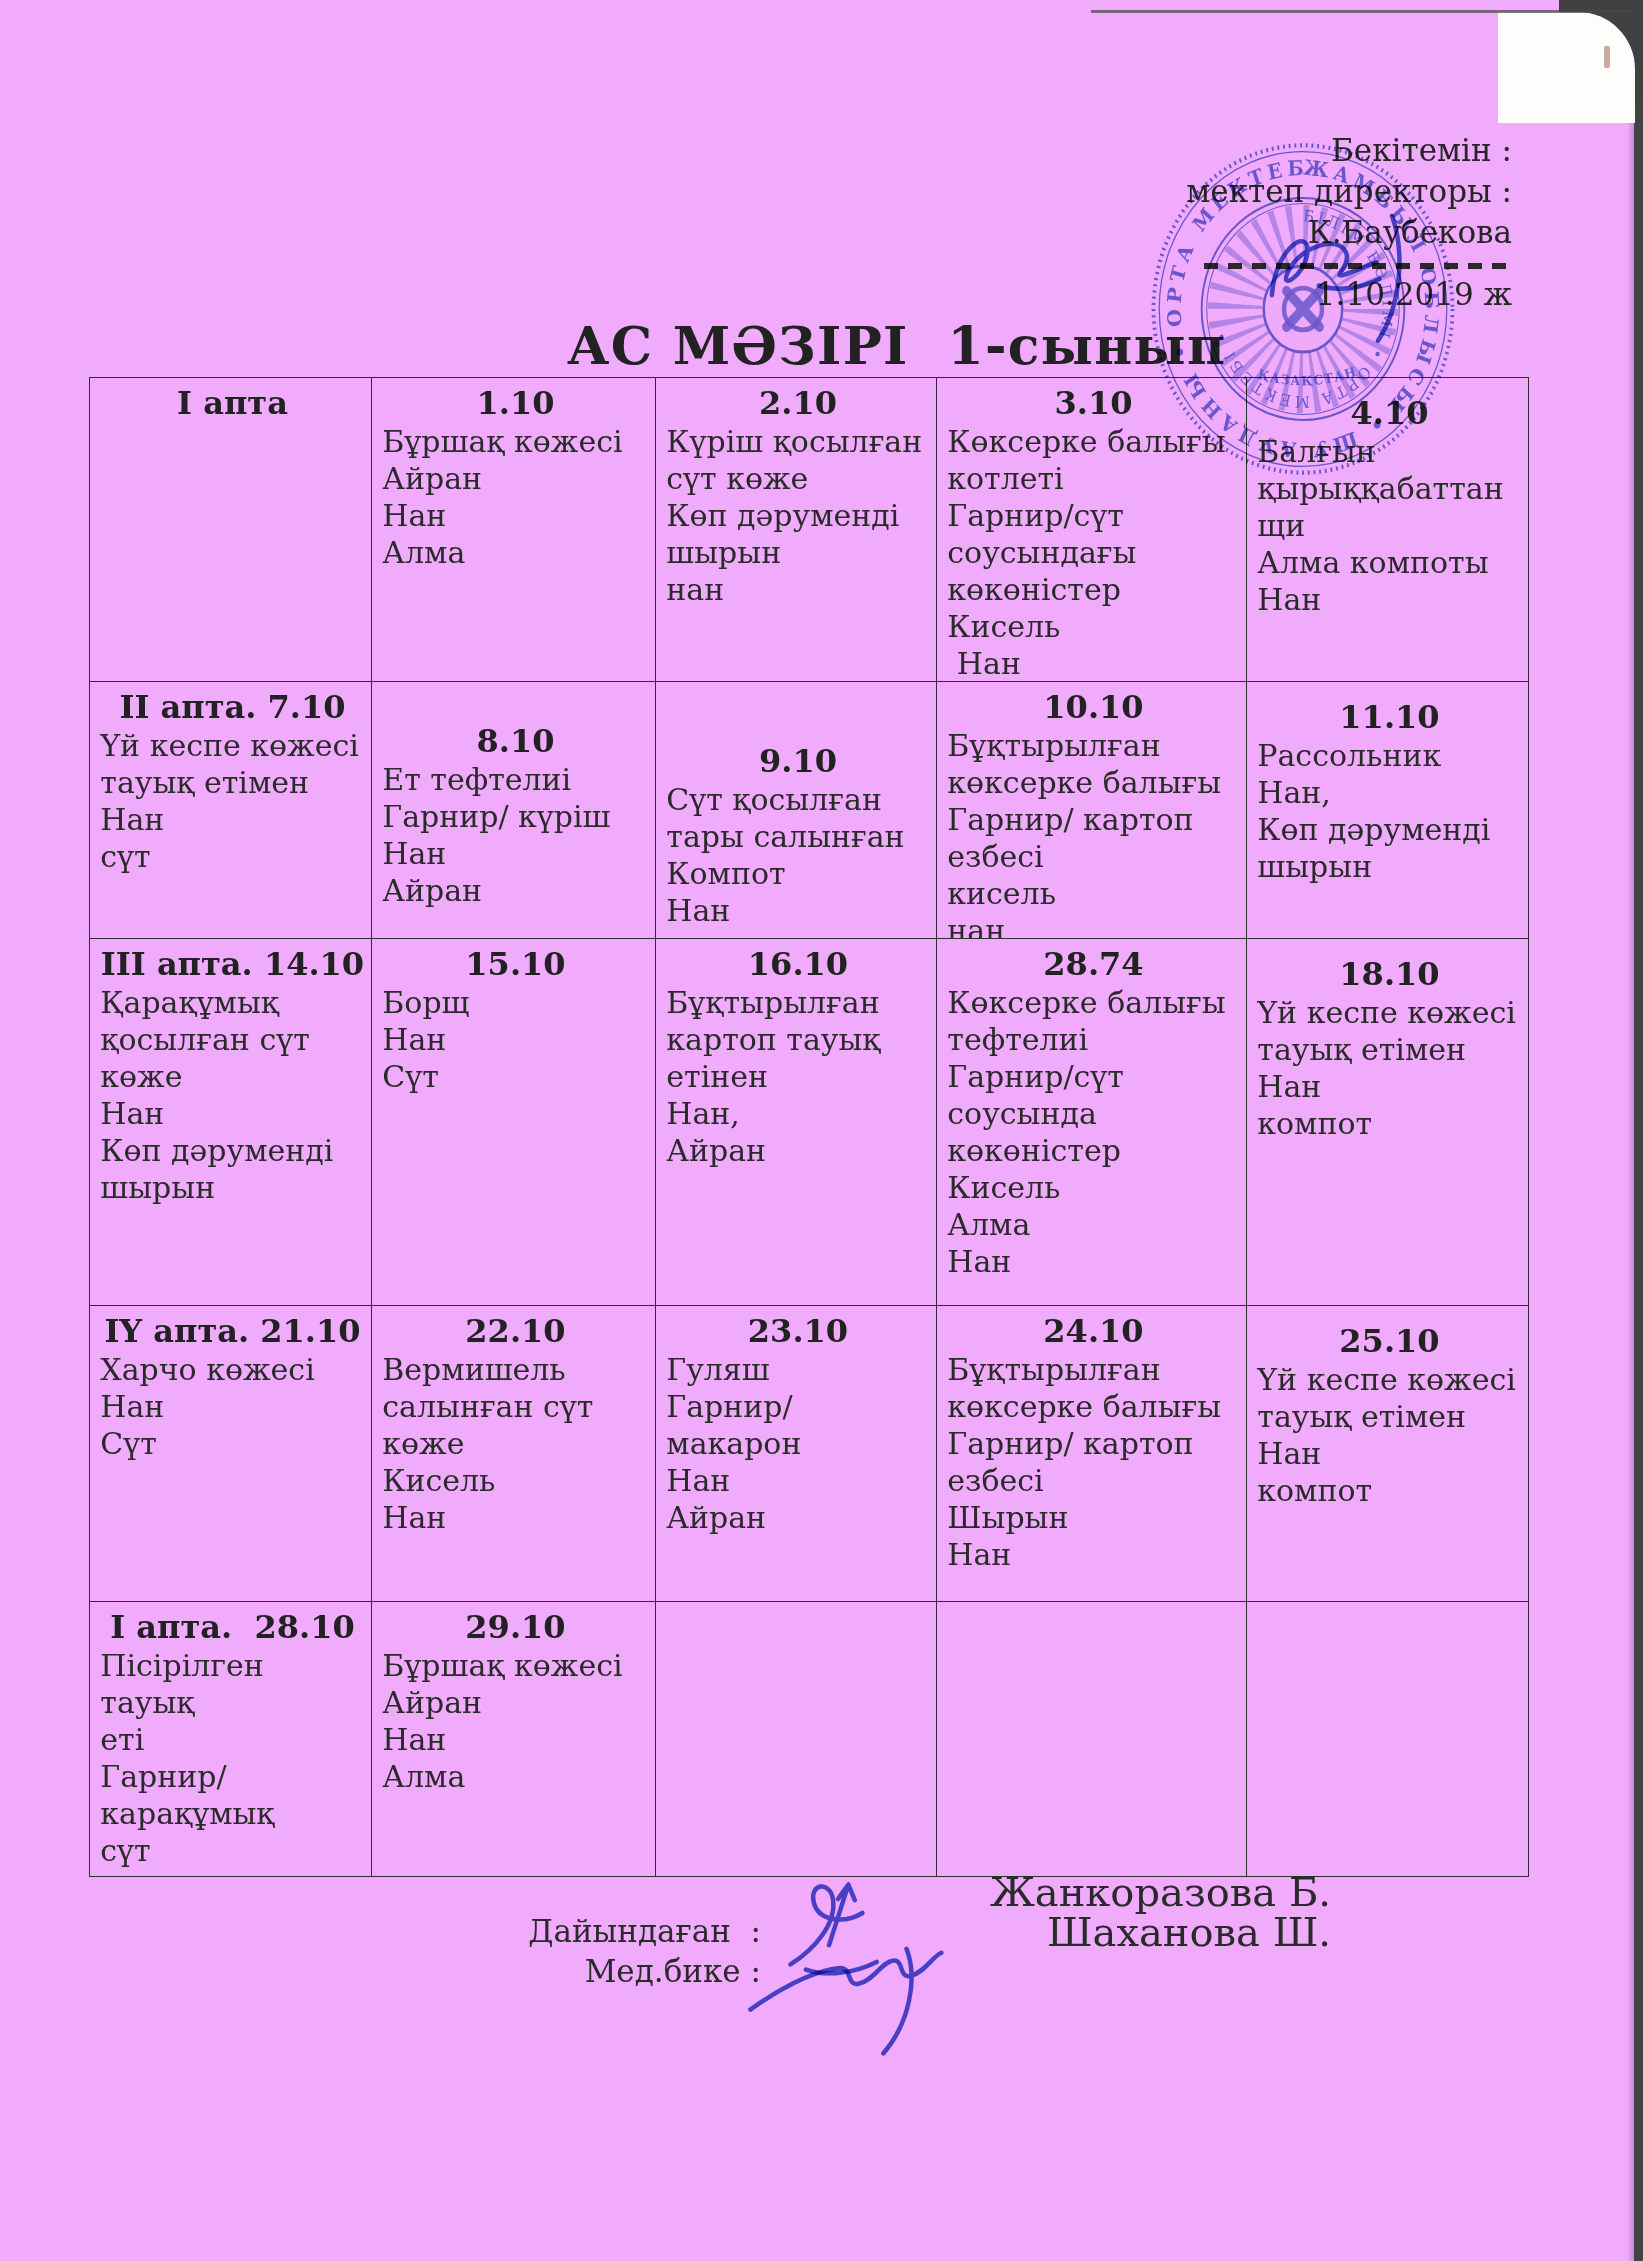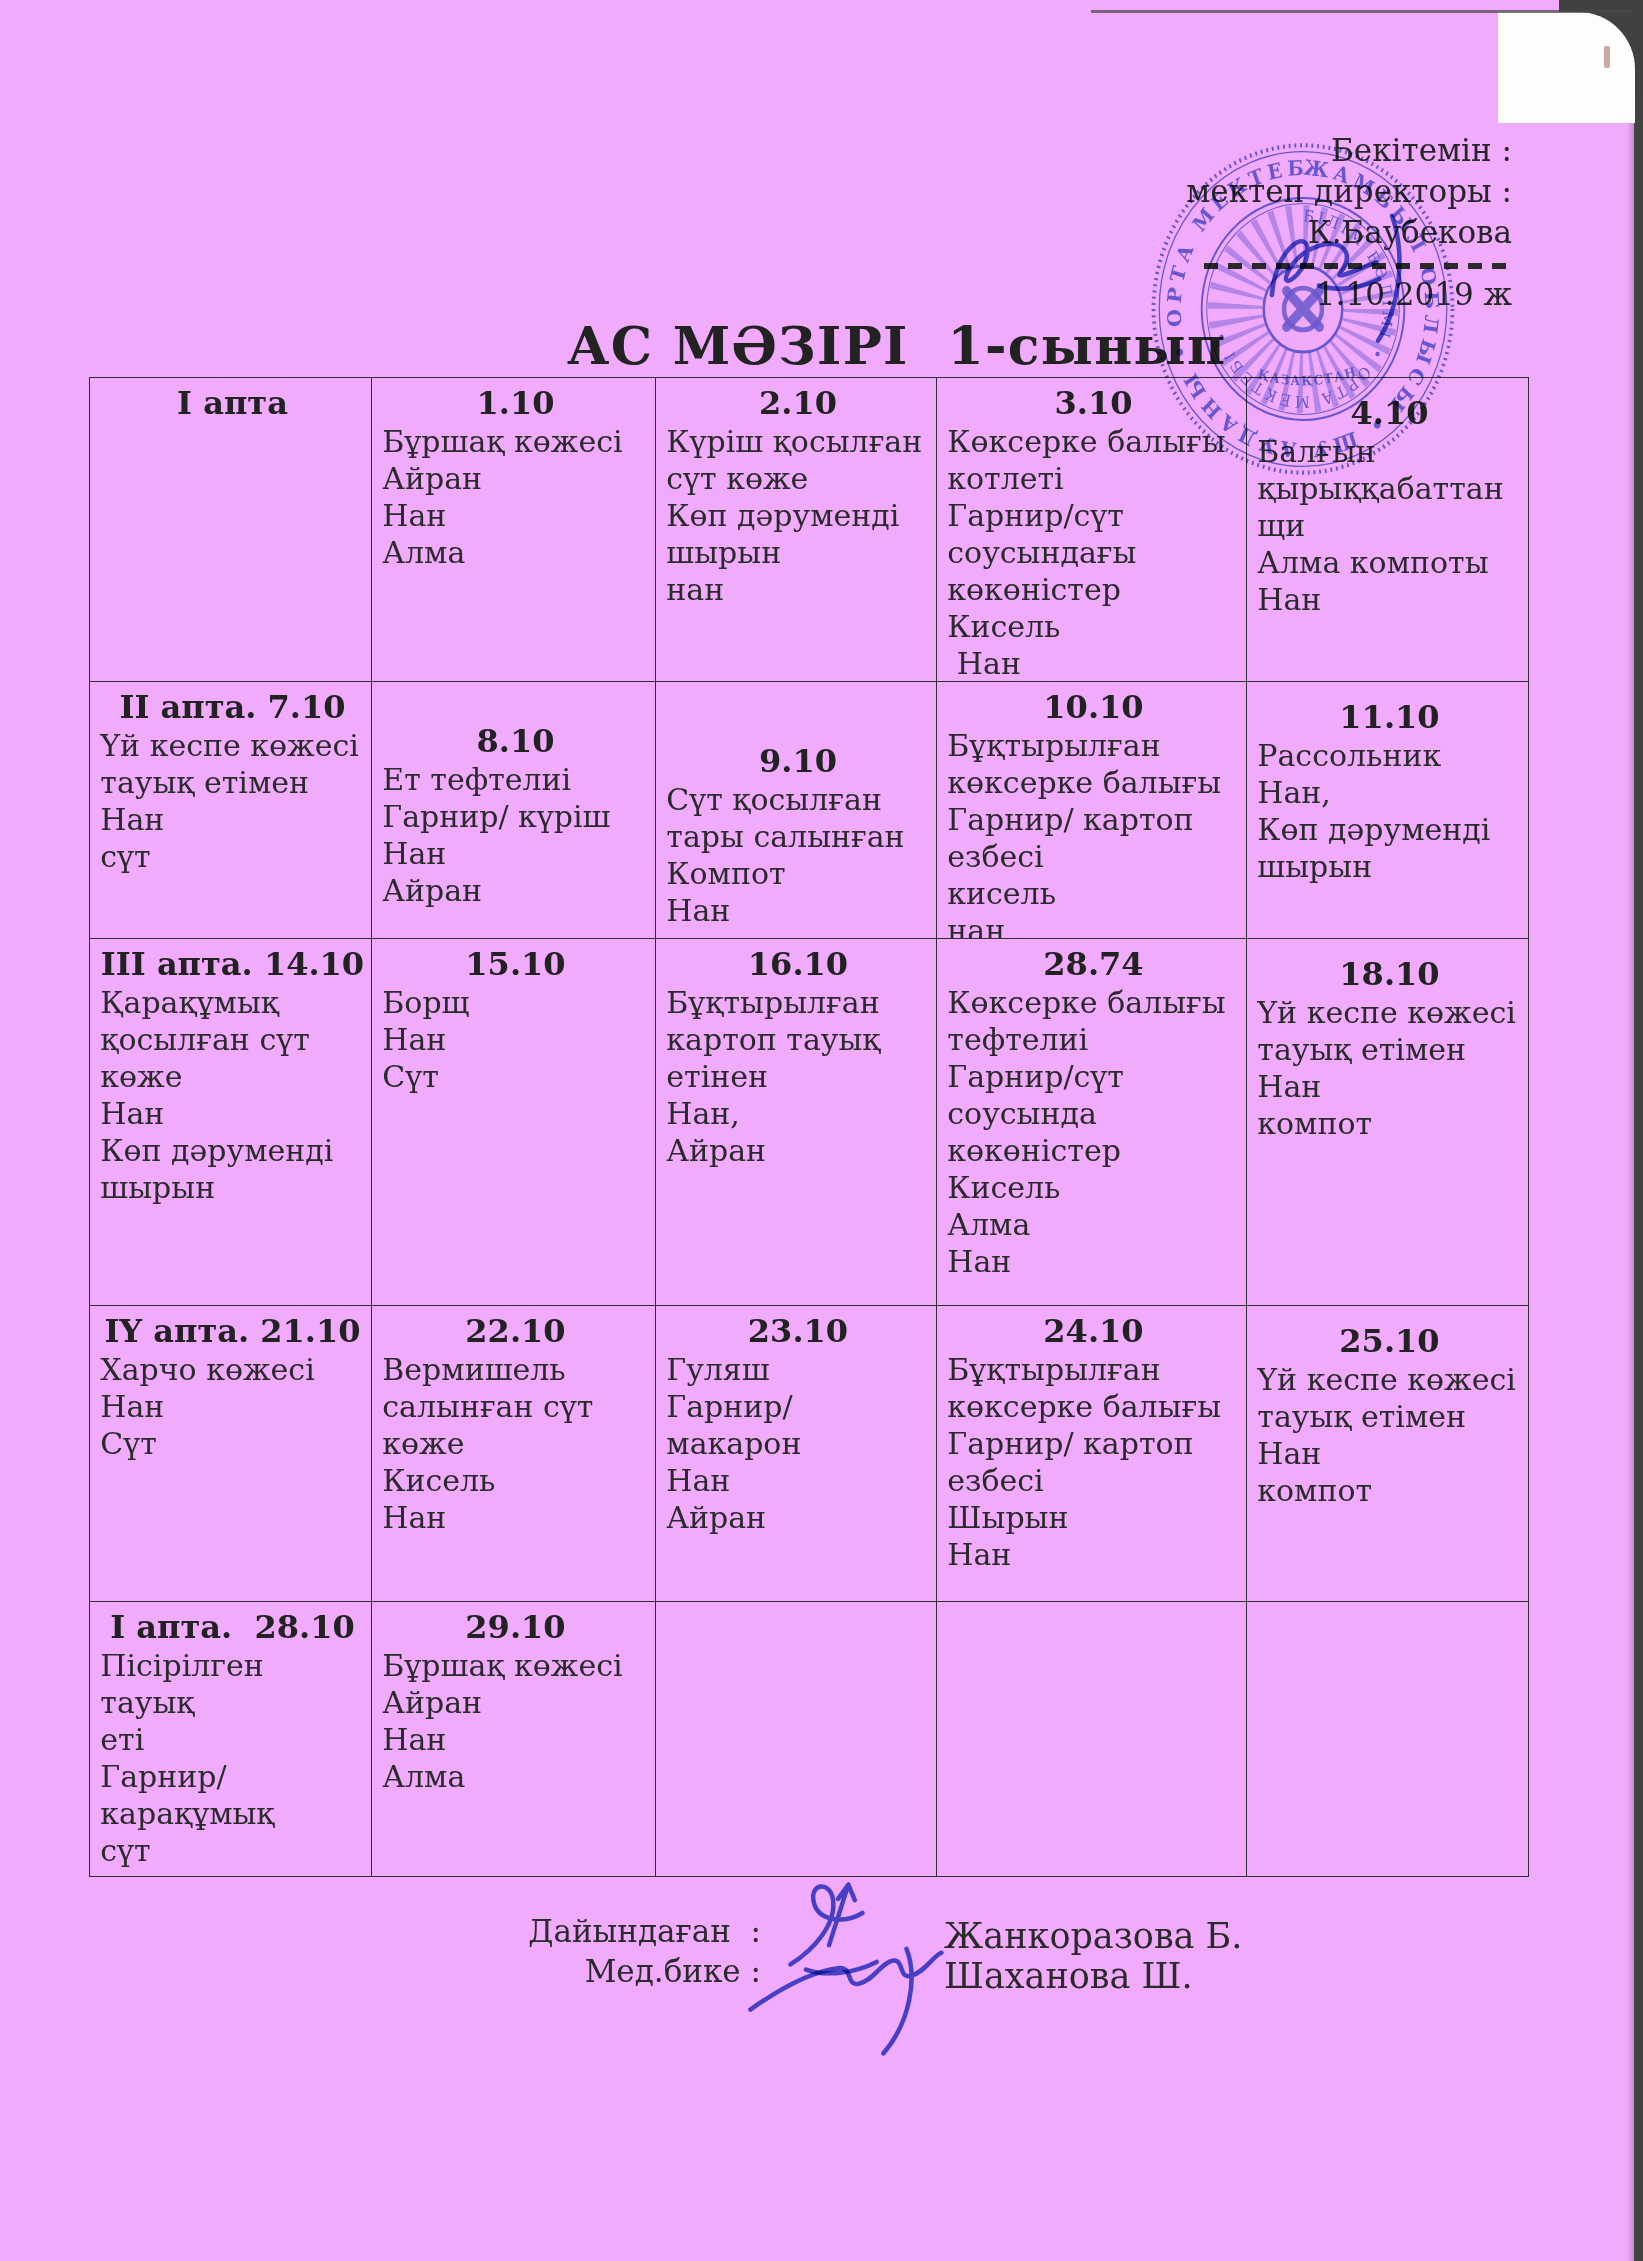--- a/index.html
+++ b/index.html
@@ -46,22 +46,22 @@
     text-align:center;white-space:pre-wrap;color:#222;
   }
   .cell-lines .line{font-size:30px;line-height:37px;white-space:pre-wrap;color:#2a2a2a;}
   
   .footer-labels{
     position:absolute;left:490px;top:1911px;width:271px;
     text-align:right;font-size:31px;line-height:40px;color:#2a2a2a;
   }
   .footer-labels div{white-space:pre;}
   .footer-names{
-    position:absolute;left:944px;top:1916px;width:387px;
-    text-align:left;font-size:35px;line-height:40px;color:#2a2a2a;
+    position:absolute;left:944px;top:1872px;width:387px;
+    text-align:right;font-size:40px;line-height:40px;color:#2a2a2a;
   }
   .footer-names div{white-space:pre;}
   
   .stamp{
     position:absolute;left:1151px;top:141px;width:304px;height:336px;
     opacity:.8;mix-blend-mode:multiply;
   }
   .sig{position:absolute;mix-blend-mode:multiply;}
   .sig-director{left:1243px;top:208px;width:162px;height:137px;}
   .sig-prepared{left:766px;top:1873px;width:148px;height:107px;}

